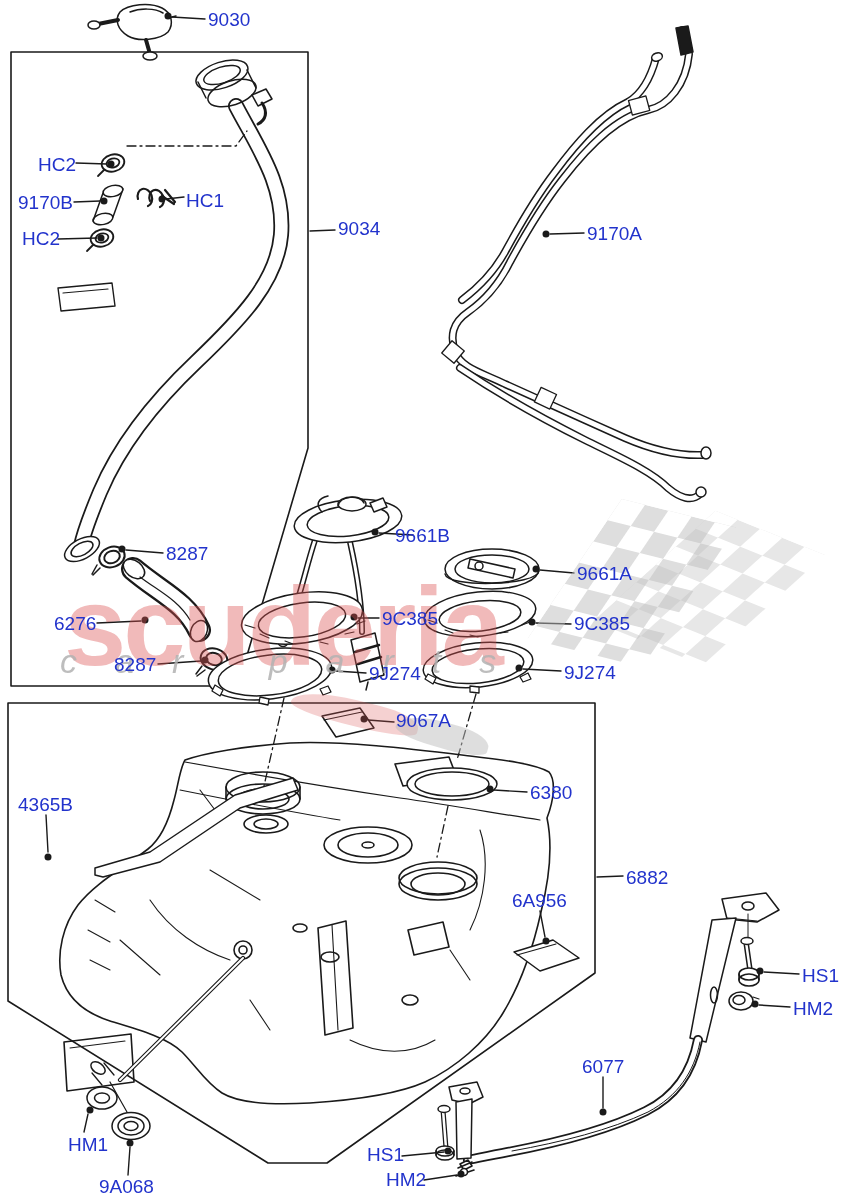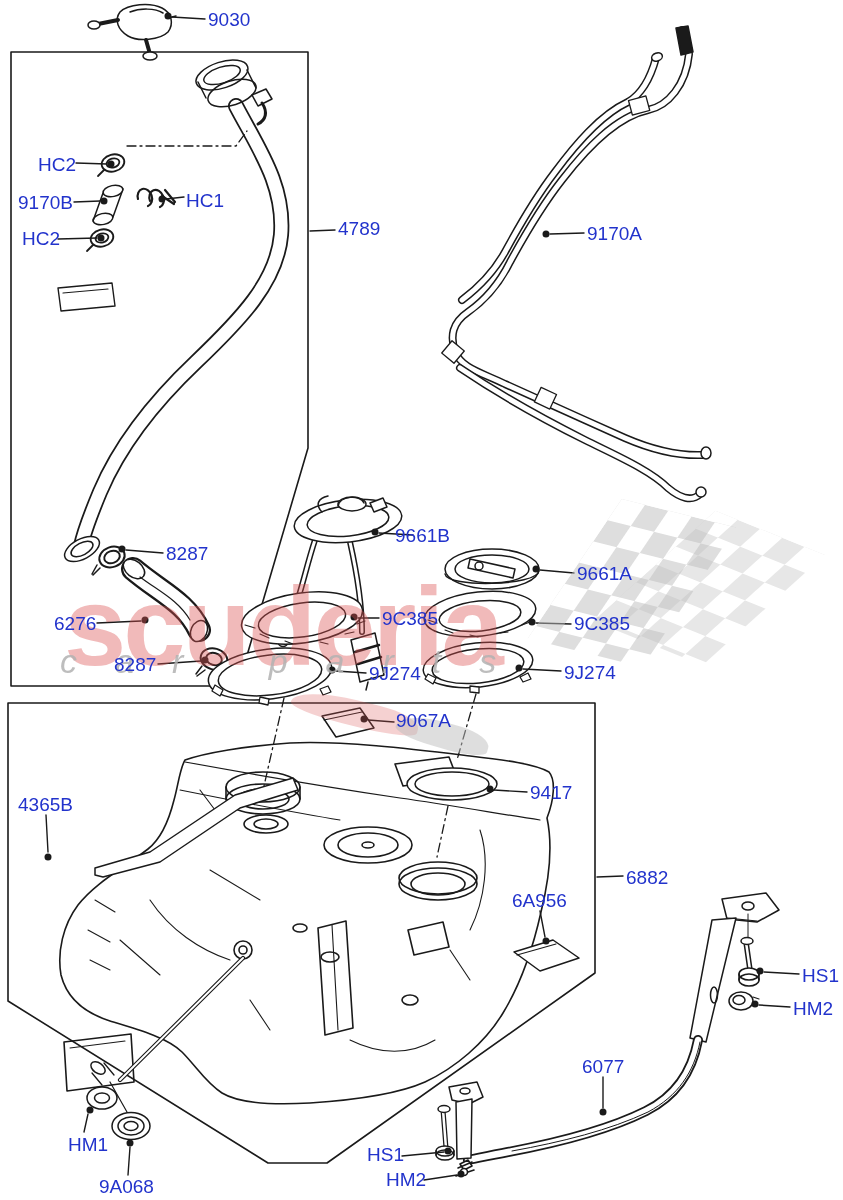--- a/index.html
+++ b/index.html
@@ -339,34 +339,34 @@
   <div class="swoosh swoosh-gray"></div>
   <div class="wm wm-brand">scuderia</div>
   <div class="wm wm-tag">car parts</div>
 </div>
 
 <div class="callout" style="left:208px;top:10px">9030</div>
 <div class="callout" style="left:38px;top:155px">HC2</div>
 <div class="callout" style="left:18px;top:193px">9170B</div>
 <div class="callout" style="left:186px;top:191px">HC1</div>
 <div class="callout" style="left:22px;top:229px">HC2</div>
-<div class="callout" style="left:338px;top:219px">4789</div>
+<div class="callout" style="left:338px;top:219px">9034</div>
 <div class="callout" style="left:587px;top:224px">9170A</div>
 <div class="callout" style="left:166px;top:544px">8287</div>
 <div class="callout" style="left:54px;top:614px">6276</div>
 <div class="callout" style="left:114px;top:655px">8287</div>
 <div class="callout" style="left:395px;top:526px">9661B</div>
 <div class="callout" style="left:577px;top:564px">9661A</div>
 <div class="callout" style="left:382px;top:609px">9C385</div>
 <div class="callout" style="left:574px;top:614px">9C385</div>
 <div class="callout" style="left:369px;top:664px">9J274</div>
 <div class="callout" style="left:564px;top:663px">9J274</div>
 <div class="callout" style="left:396px;top:711px">9067A</div>
 <div class="callout" style="left:18px;top:795px">4365B</div>
-<div class="callout" style="left:530px;top:783px">9417</div>
+<div class="callout" style="left:530px;top:783px">6380</div>
 <div class="callout" style="left:626px;top:868px">6882</div>
 <div class="callout" style="left:512px;top:891px">6A956</div>
 <div class="callout" style="left:802px;top:966px">HS1</div>
 <div class="callout" style="left:793px;top:999px">HM2</div>
 <div class="callout" style="left:582px;top:1057px">6077</div>
 <div class="callout" style="left:68px;top:1135px">HM1</div>
 <div class="callout" style="left:99px;top:1177px">9A068</div>
 <div class="callout" style="left:367px;top:1145px">HS1</div>
 <div class="callout" style="left:386px;top:1170px">HM2</div>
 

